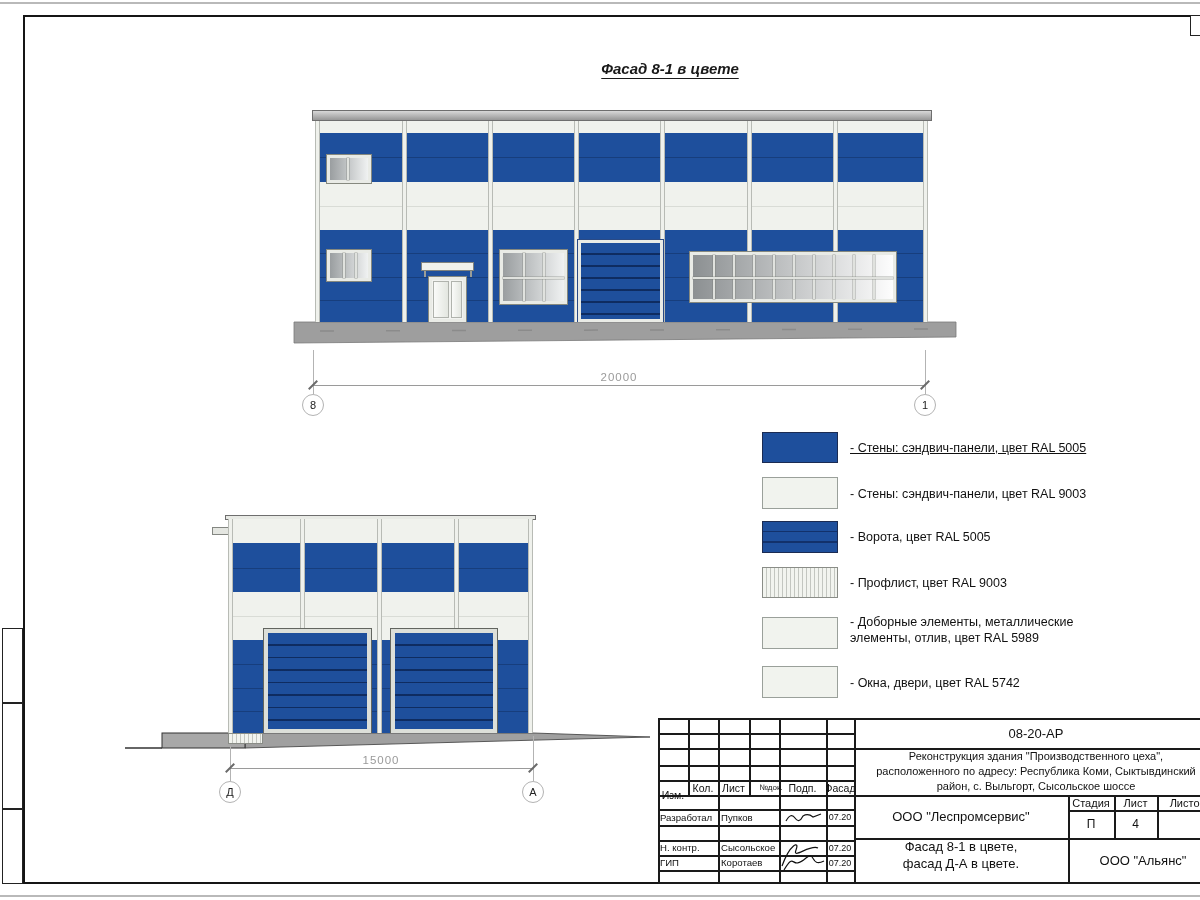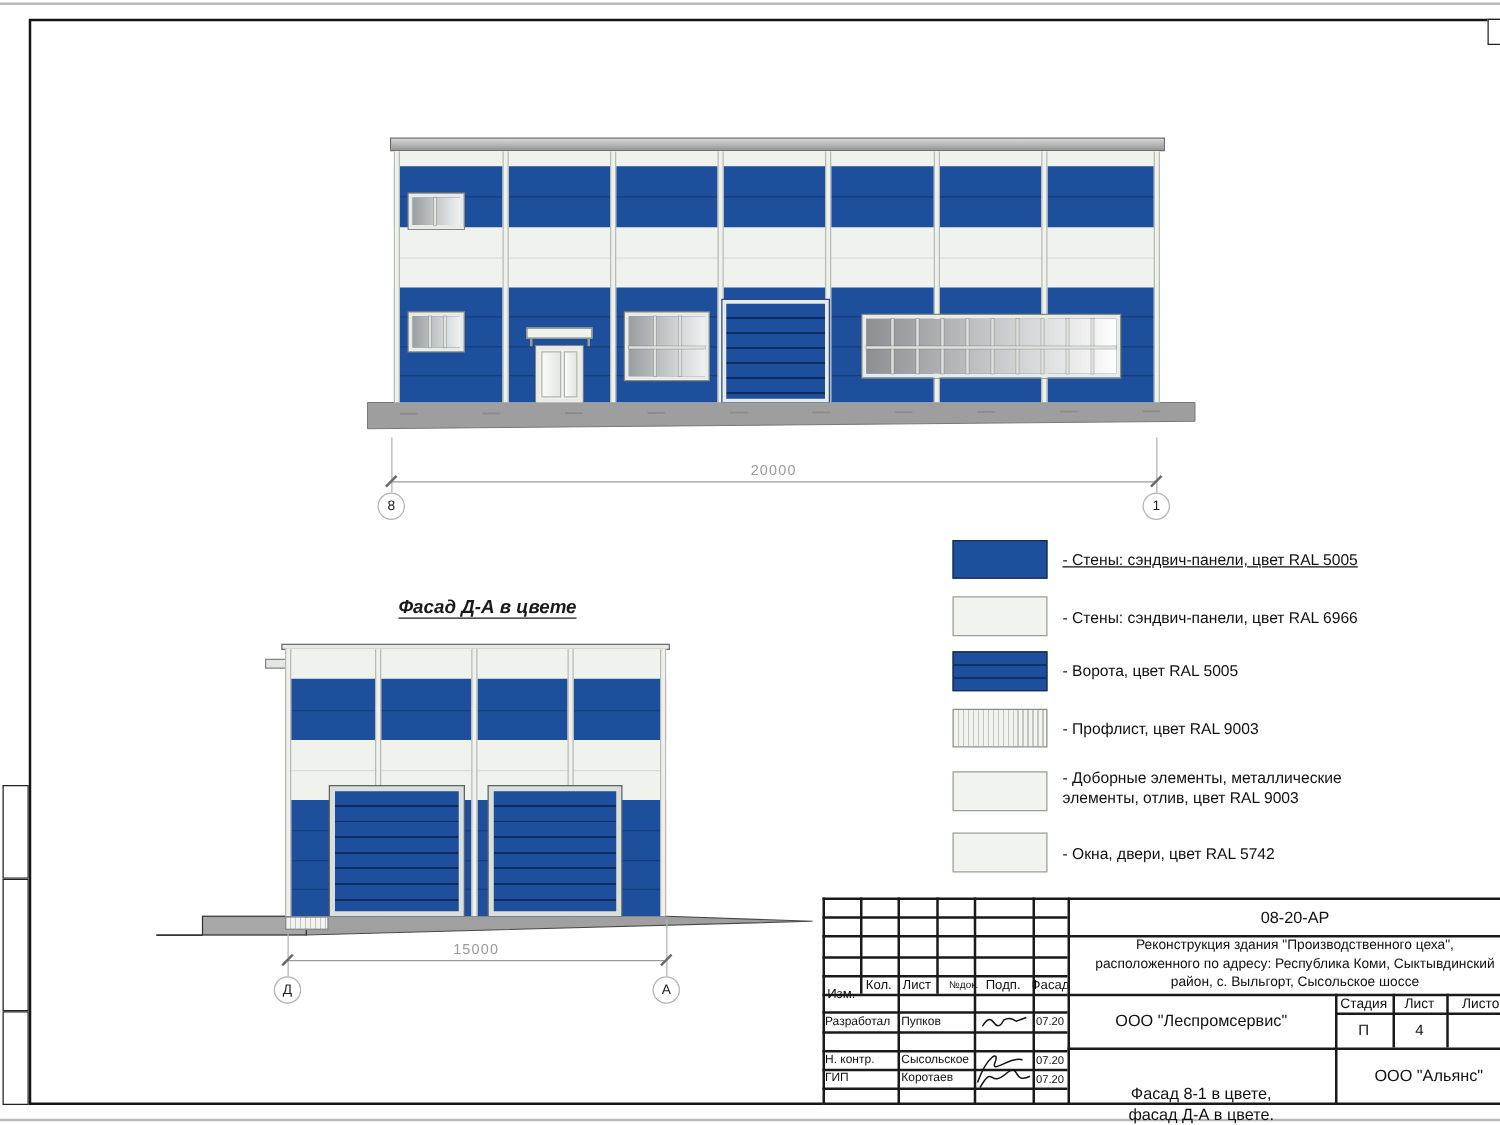--- a/index.html
+++ b/index.html
@@ -64,20 +64,21 @@
 <div class="page">
 
   <div class="edge" style="top:2px;"></div>
   <div class="edge" style="top:895px;"></div>
   <div class="frame"></div>
   <div class="sidebox" style="top:628px;height:75px;"></div>
   <div class="sidebox" style="top:703px;height:106px;"></div>
   <div class="sidebox" style="top:809px;height:75px;"></div>
   <div class="cornerbox"></div>
 
+  <div class="dtitle" style="left:540px;top:60px;width:260px;">Фасад 8-1 в цвете</div>
 
   <svg class="abs" style="left:290px;top:320px;" width="670" height="28">
     <polygon points="4,2 666,2 666,17 4,23" fill="#9e9e9e" stroke="#787878" stroke-width="0.8"></polygon>
     <line x1="30" y1="11" x2="650" y2="9" stroke="#8b8b8b" stroke-width="1.5" stroke-dasharray="14 52"></line>
   </svg>
 
   <div class="abs" style="left:312px;top:110px;width:620px;height:212px;">
     <div class="coping" style="left:0;top:0;width:620px;height:11px;"></div>
     <div class="wall" style="left:3px;top:11px;width:613px;height:201px;">
       <div class="band white" style="top:0;height:12px;"></div>
@@ -134,21 +135,20 @@
 
   <div class="extl" style="left:313px;top:350px;height:44px;"></div>
   <div class="extl" style="left:925px;top:350px;height:44px;"></div>
   <div class="diml" style="left:313px;top:385px;width:612px;"></div>
   <div class="tick" style="left:307px;top:384px;"></div>
   <div class="tick" style="left:919px;top:384px;"></div>
   <div class="dimtxt" style="left:569px;top:371px;">20000</div>
   <div class="axis" style="left:302px;top:394px;">8</div>
   <div class="axis" style="left:914px;top:394px;">1</div>
 
-  <div class="dtitle" style="left:260px;top:477px;width:260px;">Фасад Д-А в цвете</div>
 
   <svg class="abs" style="left:118px;top:725px;" width="545" height="30">
     <polygon points="127,8 415,8 532,12 127,23" fill="#a0a0a0" stroke="#4a4a4a" stroke-width="0.9"></polygon>
     <rect x="44" y="8" width="83" height="15" fill="#a8a8a8" stroke="#333" stroke-width="1"></rect>
     <line x1="7" y1="23" x2="44" y2="23" stroke="#333" stroke-width="1.4"></line>
   </svg>
 
   <div class="abs" style="left:225px;top:515px;width:311px;height:218px;">
     <div class="coping" style="left:0;top:0;width:311px;height:5px;background:#e8eae5;"></div>
     <div class="abs" style="left:-13px;top:12px;width:17px;height:8px;background:#e4e6e1;border:1px solid #848782;box-sizing:border-box;"></div>
@@ -179,28 +179,28 @@
   <div class="tick" style="left:224px;top:767px;"></div>
   <div class="tick" style="left:527px;top:767px;"></div>
   <div class="dimtxt" style="left:331px;top:754px;">15000</div>
   <div class="axis" style="left:219px;top:781px;">Д</div>
   <div class="axis" style="left:522px;top:781px;">А</div>
 
   <div>
     <div class="sw" style="top:432px;height:31px;background:#1e4f9c;border:1px solid #1b2b52;"></div>
     <div class="ll" style="top:440px;text-decoration:underline;">- Стены: сэндвич-панели, цвет RAL 5005</div>
     <div class="sw" style="top:477px;height:32px;background:#f1f3ee;border:1px solid #9aa09a;"></div>
-    <div class="ll" style="top:486px;">- Стены: сэндвич-панели, цвет RAL 6966</div>
+    <div class="ll" style="top:486px;">- Стены: сэндвич-панели, цвет RAL 9003</div>
     <div class="sw" style="top:521px;height:32px;background-color:#1e4f9c;border:1px solid #1b2b52;background-image:repeating-linear-gradient(180deg,rgba(255,255,255,0) 0 9px,#12316b 9px 10.5px);"></div>
     <div class="ll" style="top:529px;">- Ворота, цвет RAL 5005</div>
     <div class="sw proflist" style="top:567px;height:31px;"></div>
     <div class="ll" style="top:575px;">- Профлист, цвет RAL 9003</div>
     <div class="sw" style="top:617px;height:32px;background:#f1f3ee;border:1px solid #9aa09a;"></div>
     <div class="ll" style="top:614px;">- Доборные элементы, металлические
-элементы, отлив, цвет RAL 9003</div>
+элементы, отлив, цвет RAL 5989</div>
     <div class="sw" style="top:666px;height:32px;background:#f1f3ee;border:1px solid #9aa09a;"></div>
     <div class="ll" style="top:675px;">- Окна, двери, цвет RAL 5742</div>
   </div>
 
   <div class="tb">
     <div class="ln" style="left:0;top:0;width:560px;height:2px;"></div>
     <div class="ln" style="left:0;top:164px;width:560px;height:2px;"></div>
     <div class="ln" style="left:0;top:0;width:2px;height:166px;"></div>
 
     <div class="ln" style="left:0;top:15px;width:196px;height:1.5px;"></div>
@@ -257,18 +257,18 @@
     <div class="cell" style="left:196px;top:2px;width:364px;height:27px;font-size:13px;">08-20-АР</div>
     <div class="cell" style="left:196px;top:31px;width:364px;height:45px;font-size:11px;line-height:15px;">Реконструкция здания "Производственного цеха",
 расположенного по адресу: Республика Коми, Сыктывдинский
 район, с. Выльгорт, Сысольское шоссе</div>
     <div class="cell" style="left:196px;top:77px;width:214px;height:43px;font-size:13px;">ООО "Леспромсервис"</div>
     <div class="cell" style="left:410px;top:77px;width:46px;height:15px;font-size:11px;">Стадия</div>
     <div class="cell" style="left:456px;top:77px;width:43px;height:15px;font-size:11px;">Лист</div>
     <div class="cell" style="left:499px;top:77px;width:61px;height:15px;font-size:11px;">Листов</div>
     <div class="cell" style="left:410px;top:92px;width:46px;height:28px;font-size:12px;">П</div>
     <div class="cell" style="left:456px;top:92px;width:43px;height:28px;font-size:12px;">4</div>
-    <div class="cell" style="left:196px;top:120px;width:214px;height:33px;font-size:13px;line-height:17px;margin-top:28px;">Фасад 8-1 в цвете,
+    <div class="cell" style="left:196px;top:120px;width:214px;height:33px;font-size:13px;line-height:17px;">Фасад 8-1 в цвете,
 фасад Д-А в цвете.</div>
     <div class="cell" style="left:410px;top:120px;width:150px;height:44px;font-size:13px;">ООО "Альянс"</div>
   </div>
 
 </div>
 
 </body></html>

